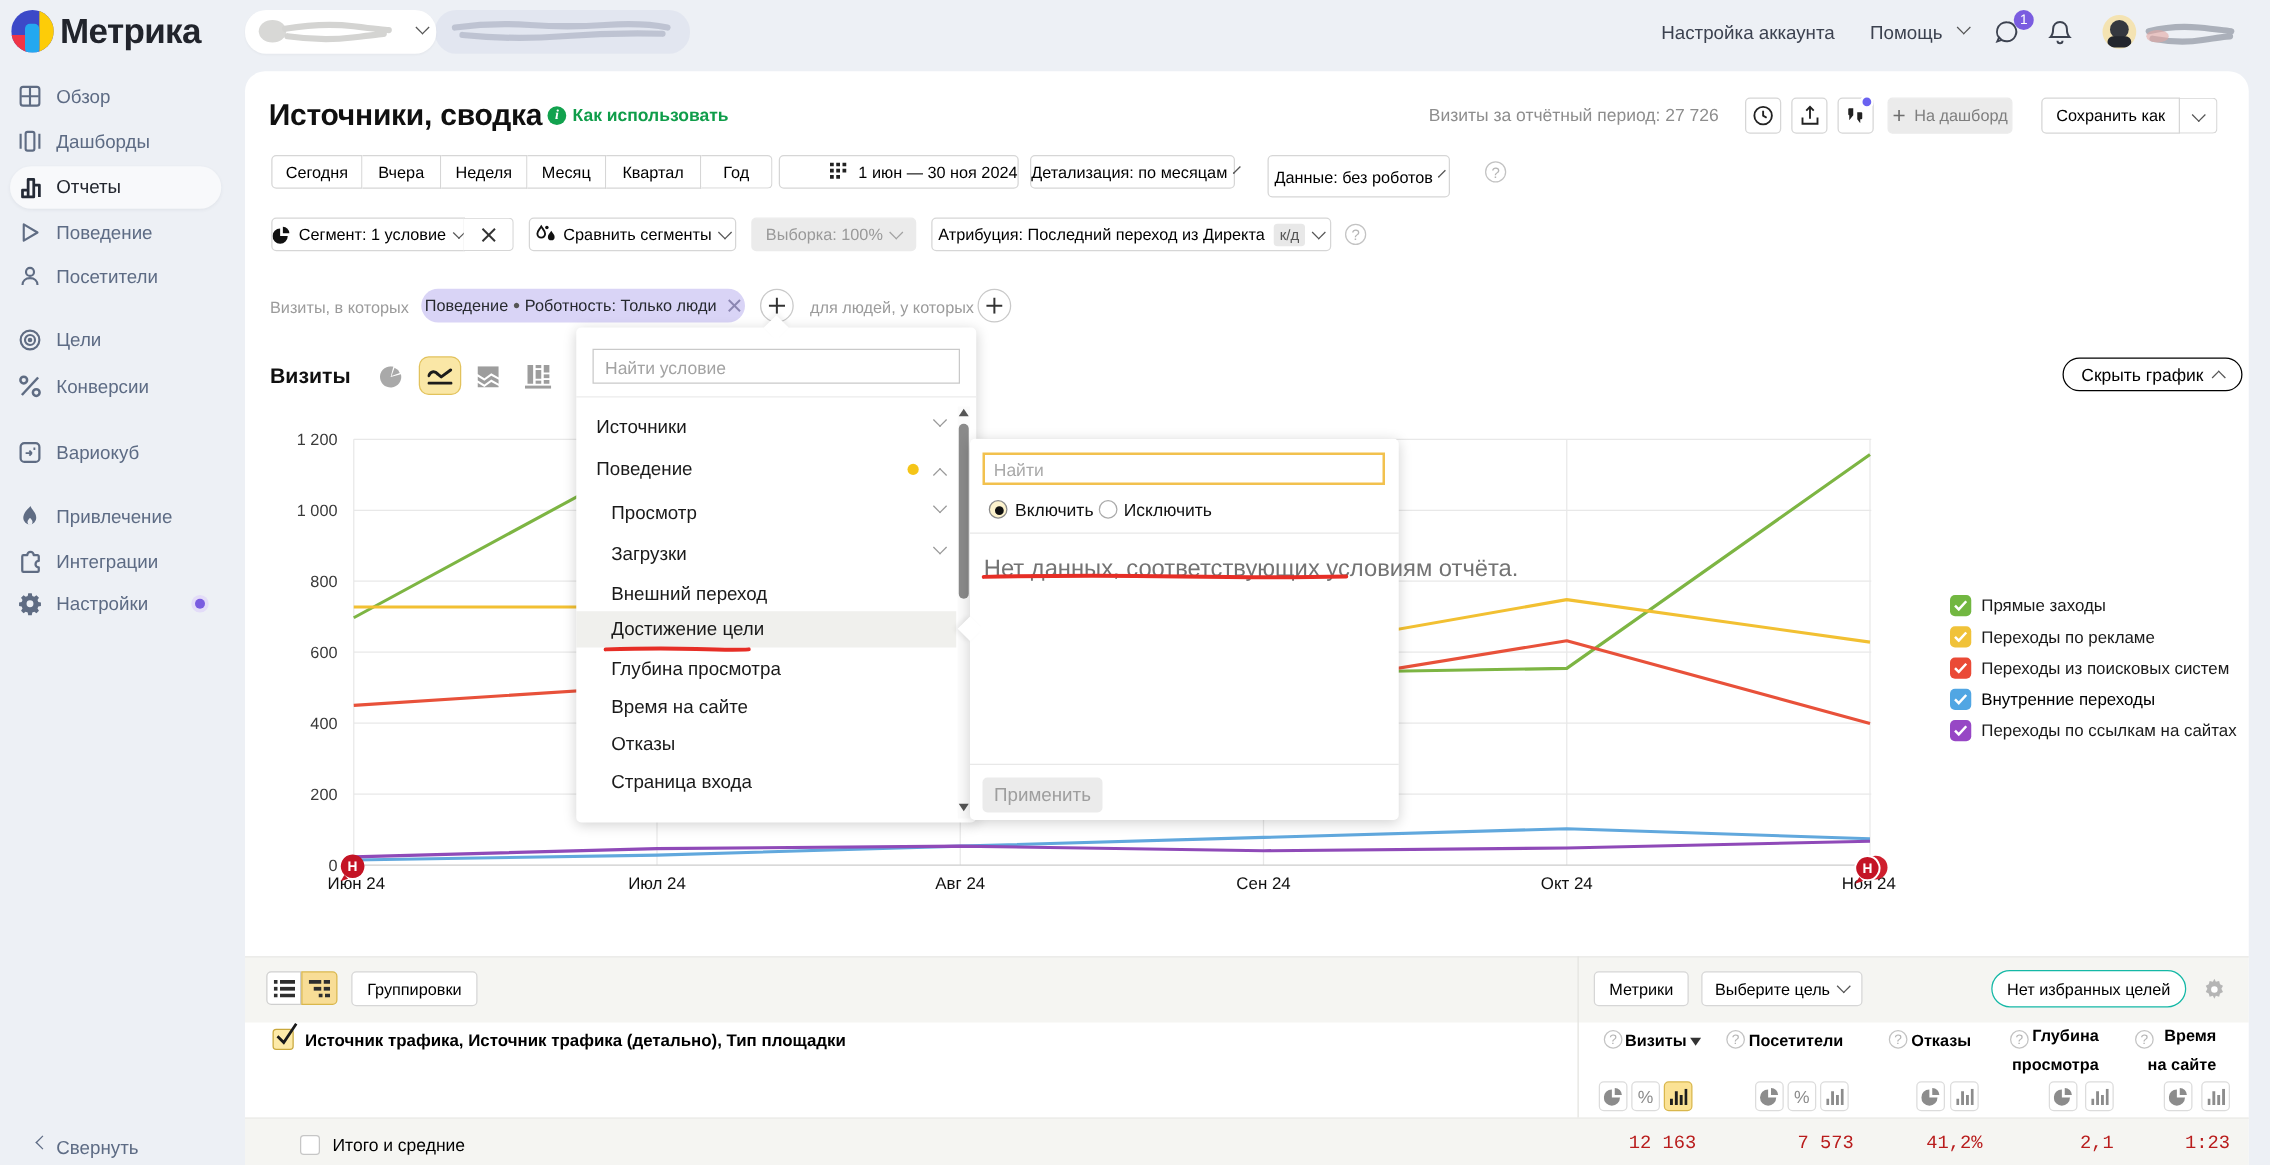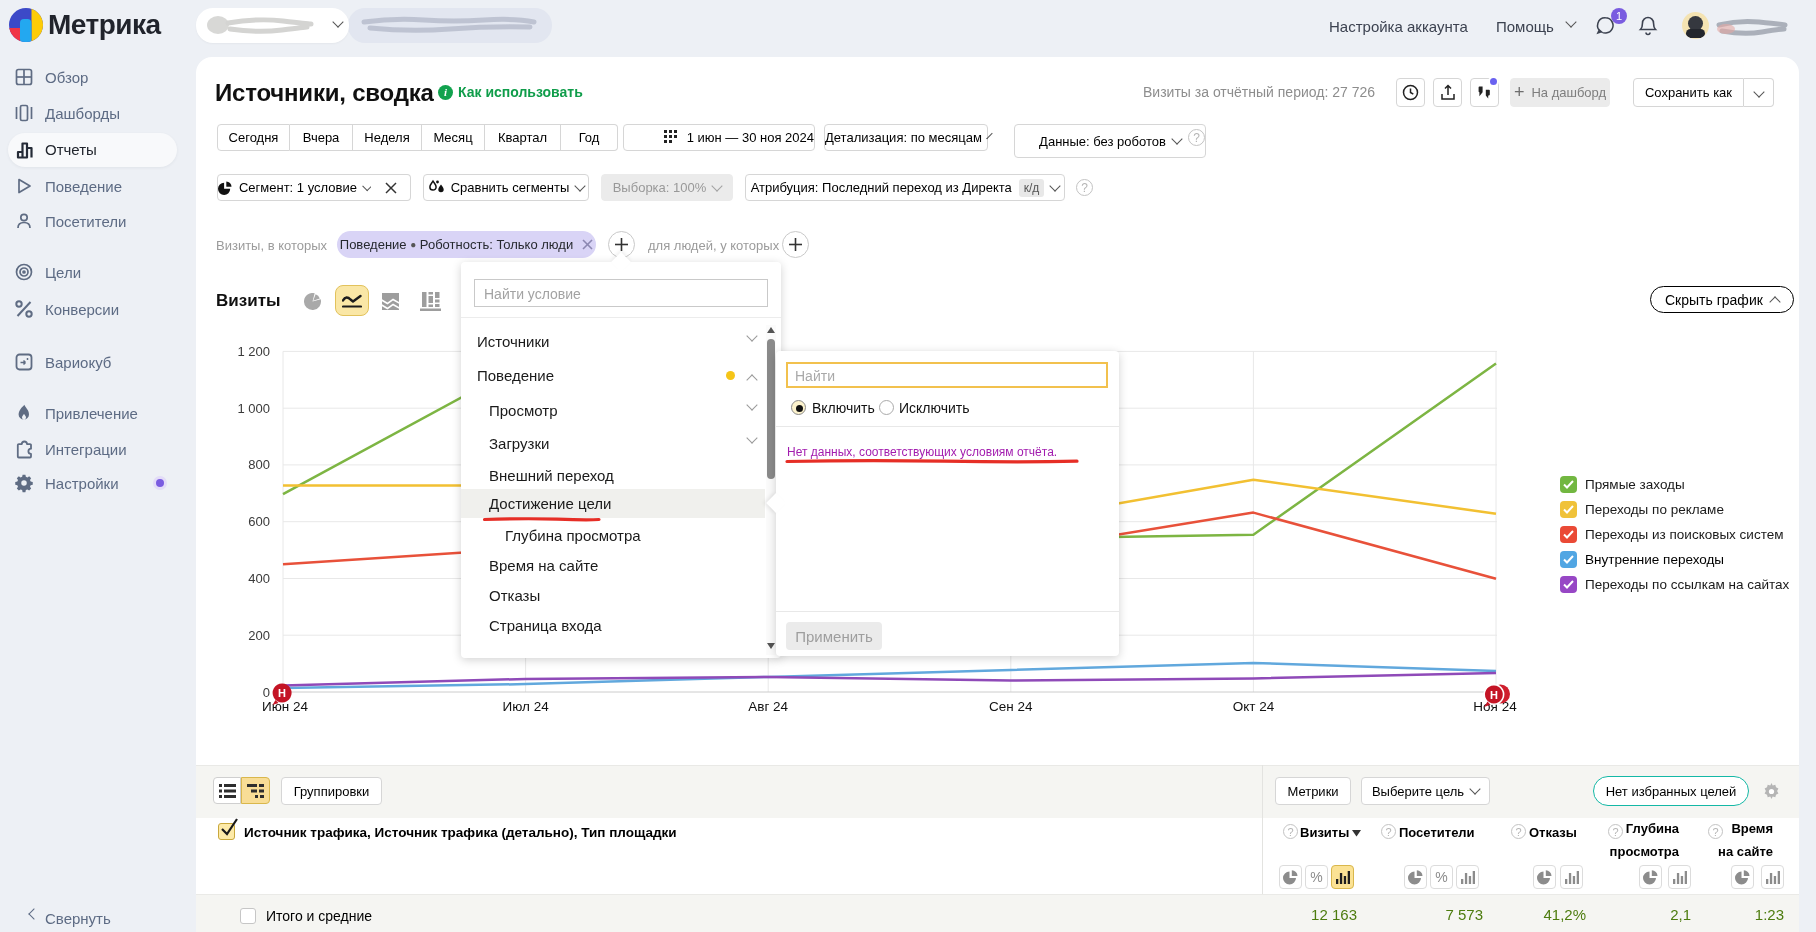--- a/index.html
+++ b/index.html
@@ -22,21 +22,21 @@
 .seg > div { border:1px solid #d6d6d6; border-left:none; display:flex; align-items:center; justify-content:center; font-size:13px; background:#fff; }
 .seg > div:first-child { border-left:1px solid #d6d6d6; border-radius:4px 0 0 4px; }
 .seg > div:last-child { border-radius:0 4px 4px 0;text-align:center; }
 
 .panel { position:absolute; background:#fff; border-radius:4px; box-shadow:0 2px 10px rgba(0,0,0,.18); }
 .prow { position:absolute; left:0; width:100%; font-size:15px; color:#1a1a1a; }
 
 .colhead { position:absolute; font-size:13px; font-weight:bold; color:#000; text-align:right; line-height:21px; }
 .micon { position:absolute; width:23px; height:24px; border:1px solid #dcdcdc; border-radius:4px; background:#fff; display:flex; align-items:center; justify-content:center; }
 .micon.sel { background:#fbe294; border-color:#d9b74c; }
-.val { position:absolute; font-size:15px; color:#4d7c0f; text-align:right; }
+.val { position:absolute; font-size:15px; color:#b91c1c; text-align:right;font-family:Liberation Mono, monospace; }
 </style>
 </head>
 <body>
 
 <svg class="abs" style="left:9px;top:8px" width="34" height="34" viewBox="0 0 34 34">
   <defs>
       <clipPath id="lc">
         <circle cx="17" cy="17" r="17"></circle>
       </clipPath>
     </defs>
@@ -183,21 +183,21 @@
       <rect x="5" y="0" width="3" height="3"></rect>
       <rect x="10" y="0" width="3" height="3"></rect>
       <rect x="0" y="5" width="3" height="3"></rect>
       <rect x="5" y="5" width="3" height="3"></rect>
       <rect x="10" y="5" width="3" height="3"></rect>
       <rect x="0" y="10" width="3" height="3"></rect>
       <rect x="5" y="10" width="3" height="3"></rect>
     </svg>
   1 июн — 30 ноя 2024</div>
 <div class="btn" style="left:824px;top:124px;width:164px;justify-content:flex-start;padding:0">Детализация: по месяцам<span class="chev"></span></div>
-<div class="btn" style="left:1014px;top:124px;width:192px;justify-content:center;padding:16px">Данные: без роботов<span class="chev"></span></div>
+<div class="btn" style="left:1014px;top:124px;width:146px;justify-content:center;padding:16px">Данные: без роботов<span class="chev"></span></div>
 <div class="qmark" style="left:1188px;top:129px">?</div>
 
 <div class="btn" style="left:217px;top:174px;width:155px;justify-content:center;padding:0;border-radius:4px 0 0 4px">
   <svg width="16" height="16" viewBox="0 0 16 16" style="margin-right:7px">
       <path d="M7 9 L7 2 A7 7 0 1 0 14 9 z" fill="#111"></path>
       <path d="M9.5 6.5 L9.5 0.5 A6 6 0 0 1 15.5 6.5z" fill="#111"></path>
     </svg>
   Сегмент: 1 условие<span class="chev"></span></div>
 <div class="btn" style="left:371px;top:174px;width:40px;padding:0;justify-content:center;border-left:none;border-radius:0 4px 4px 0">
     <svg width="12" height="12" viewBox="0 0 12 12" stroke="#333" stroke-width="1.5">
@@ -477,21 +477,21 @@
 <span class="chev" style="position:absolute;left:741px;top:336px;border-color:#999"></span>
 <div class="prow" style="left:477px;top:367px;position:absolute;width:auto">Поведение</div>
 <div class="abs" style="left:726px;top:371px;width:9px;height:9px;border-radius:50%;background:#f5c518"></div>
 <span class="chev chevup" style="position:absolute;left:741px;top:372px;border-color:#999"></span>
 <div class="prow" style="left:489px;top:402px;position:absolute;width:auto">Просмотр</div>
 <span class="chev" style="position:absolute;left:741px;top:405px;border-color:#999"></span>
 <div class="prow" style="left:489px;top:435px;position:absolute;width:auto">Загрузки</div>
 <span class="chev" style="position:absolute;left:741px;top:438px;border-color:#999"></span>
 <div class="prow" style="left:489px;top:467px;position:absolute;width:auto">Внешний переход</div>
 <div class="prow" style="left:489px;top:495px;position:absolute;width:auto">Достижение цели</div>
-<div class="prow" style="left:505px;top:527px;position:absolute;width:auto">Глубина просмотра</div>
+<div class="prow" style="left:489px;top:527px;position:absolute;width:auto">Глубина просмотра</div>
 <div class="prow" style="left:489px;top:557px;position:absolute;width:auto">Время на сайте</div>
 <div class="prow" style="left:489px;top:587px;position:absolute;width:auto">Отказы</div>
 <div class="prow" style="left:489px;top:617px;position:absolute;width:auto">Страница входа</div>
 <div class="abs" style="left:489px;top:648px;width:60px;height:6px;background:#fff"></div>
 
 <svg class="abs" style="left:766px;top:325px" width="10" height="330" viewBox="0 0 10 330">
     <rect x="0" y="0" width="10" height="330" fill="#fbfbfb"></rect>
     <path d="M1 8 L5 2 L9 8z" fill="#555"></path>
     <rect x="1" y="14" width="8" height="140" rx="4" fill="#8a8a8a"></rect>
     <path d="M1 318 L9 318 L5 324z" fill="#555"></path>
@@ -500,21 +500,21 @@
 <div class="panel" style="left:776px;top:351px;width:343px;height:305px"></div>
 <div class="abs" style="left:769px;top:496px;width:14px;height:14px;background:#fff;transform:rotate(45deg);box-shadow:-2px 2px 4px rgba(0,0,0,.08)"></div>
 <div class="abs" style="left:786px;top:362px;width:322px;height:26px;border:2px solid #f2c14e;background:#fff"></div>
 <div class="abs" style="left:795px;top:368px;font-size:14px;color:#a9a9a9">Найти</div>
 <div class="abs" style="left:791px;top:400px;width:15px;height:15px;border-radius:50%;background:#fdf3cd;border:1px solid #8a8a8a"></div>
 <div class="abs" style="left:795.5px;top:404.5px;width:7px;height:7px;border-radius:50%;background:#111"></div>
 <div class="abs" style="left:812px;top:400px;font-size:14px;color:#111">Включить</div>
 <div class="abs" style="left:879px;top:400px;width:15px;height:15px;border-radius:50%;background:#fff;border:1px solid #aaa"></div>
 <div class="abs" style="left:899px;top:400px;font-size:14px;color:#111">Исключить</div>
 <div class="abs" style="left:776px;top:426px;width:343px;height:1px;background:#e8e8e8"></div>
-<div class="abs" style="left:787px;top:445px;font-size:12px;color:#a21caf">Нет данных, соответствующих условиям отчёта.</div>
+<div class="abs" style="left:787px;top:445px;font-size:19px;color:#737373">Нет данных, соответствующих условиям отчёта.</div>
 <div class="abs" style="left:776px;top:611px;width:343px;height:1px;background:#e8e8e8"></div>
 <div class="abs" style="left:786px;top:622px;width:96px;height:28px;background:#ebebeb;border-radius:4px;font-size:15px;color:#9e9e9e;display:flex;align-items:center;justify-content:center">Применить</div>
 
 <svg class="abs" style="left:482px;top:515px" width="120" height="9" viewBox="0 0 120 9">
     <path d="M2.5 4.5 Q 45 3.2 75 4.2 T 117 4.5" stroke="#e62e26" stroke-width="3.2" fill="none" stroke-linecap="round"></path>
   </svg>
 <svg class="abs" style="left:784px;top:457px" width="296" height="9" viewBox="0 0 296 9">
     <path d="M3 4.5 Q 80 3 160 4.2 T 293 4.2" stroke="#e62e26" stroke-width="3.2" fill="none" stroke-linecap="round"></path>
   </svg>
 

